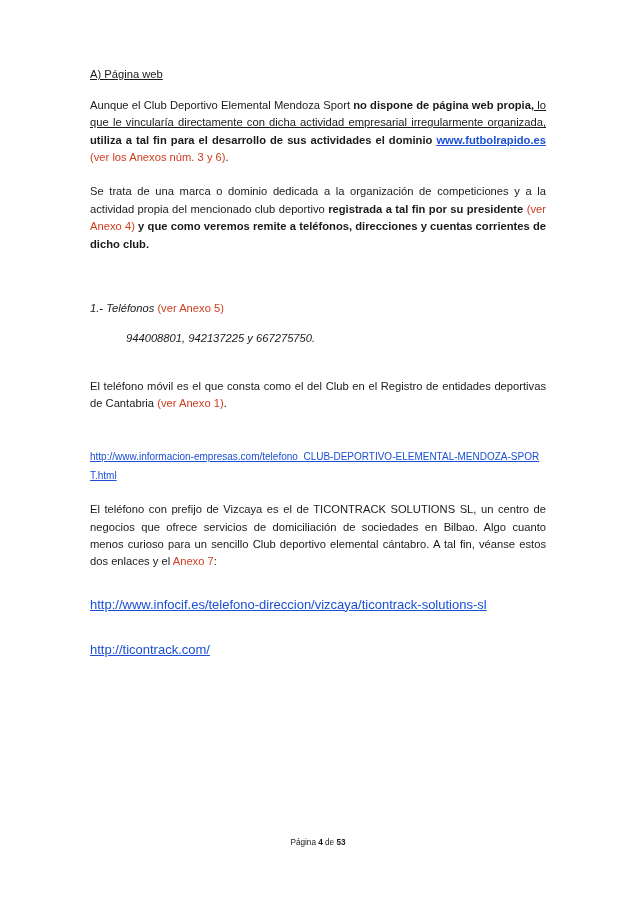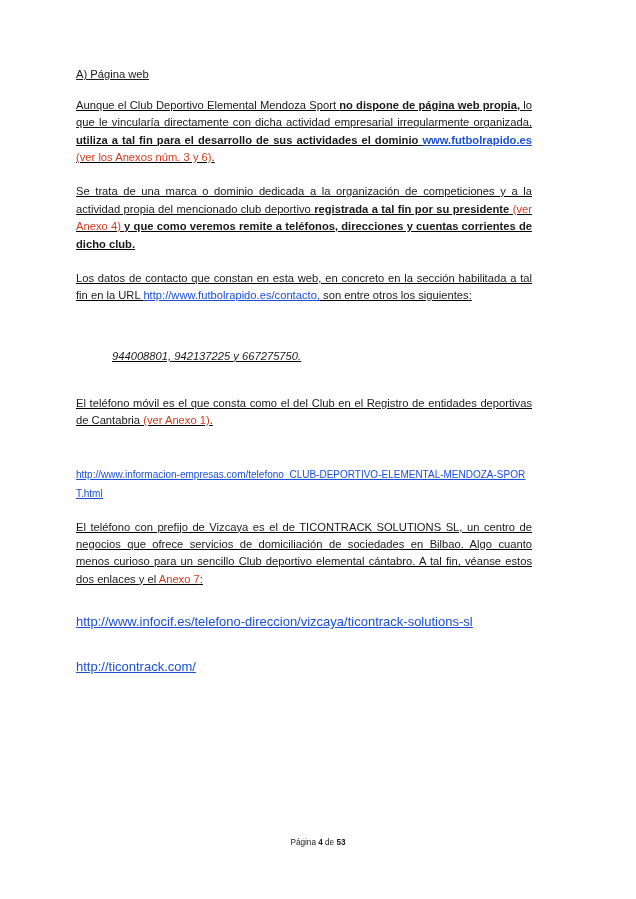--- a/index.html
+++ b/index.html
@@ -17,24 +17,23 @@
   }
   .page {
     position: absolute;
     left: 0; top: 0;
     width: 636px;
     height: 899px;
     background: #ffffff;
   }
   .content {
     position: absolute;
-    left: 76px;
+    left: 90px;
     top: 68px;
     width: 456px;
-    text-decoration: underline;
   }
   p {
     margin: 0 0 0 0;
     font-size: 11.2px;
     line-height: 1.55;
     text-align: justify;
     color: #1a1a1a;
   }
   .gap-sm { height: 13px; }
   .gap-md { height: 17px; }
@@ -104,26 +103,26 @@
     </p>
 
     <div class="gap-md"></div>
 
     <p>
       <span>Se trata de una marca o dominio dedicada a la organización de competiciones y a la actividad propia del mencionado club deportivo </span><span class="b">registrada a tal fin por su presidente</span><span class="red"> (ver Anexo 4)</span><span class="b"> y que como veremos remite a teléfonos, direcciones y cuentas corrientes de dicho club.</span>
     </p>
 
     <div class="gap-md"></div>
 
-    <p>
-      <span>Los datos de contacto que constan en esta web, en concreto en la sección habilitada a tal fin en la URL </span><a class="blue" href="#">http://www.futbolrapido.es/contacto,</a><span> son entre otros los siguientes:</span>
-    </p>
 
     <div class="gap-xl"></div>
 
+    <p>
+      <span class="i">1.- Teléfonos</span><span class="red"> (ver Anexo 5)</span>
+    </p>
 
     <div class="gap-sm"></div>
 
     <div class="indent">944008801, 942137225 y 667275750.</div>
 
     <div class="gap-sm"></div>
 
 
     <div class="gap-md"></div>
 

